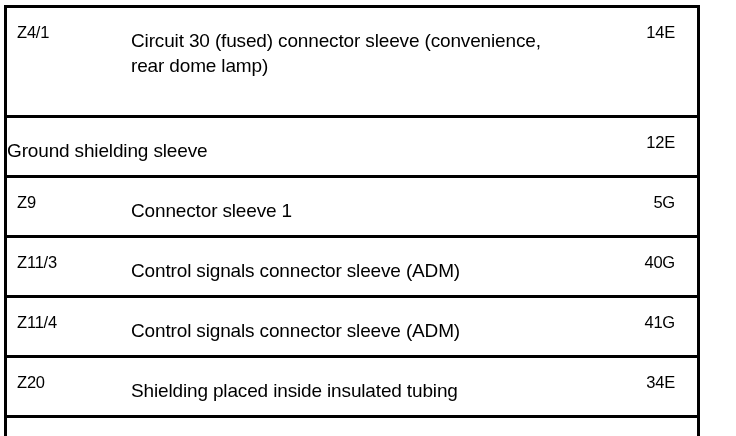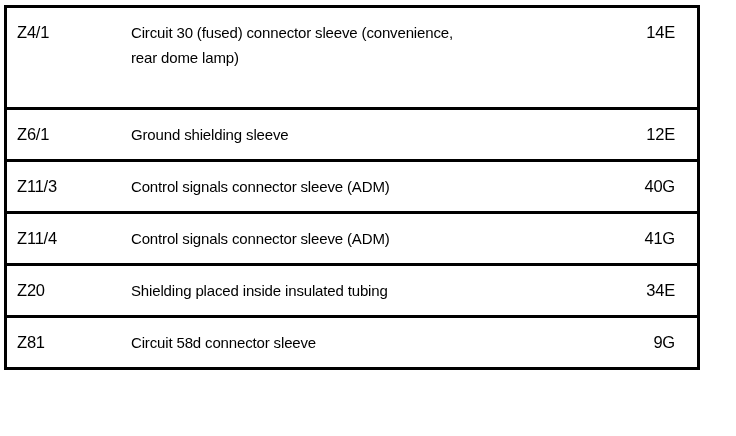--- a/index.html
+++ b/index.html
@@ -54,23 +54,24 @@
     line-height: 25px;
     letter-spacing: -0.2px;
     white-space: nowrap;
   }
 
   
   .cell-desc {
     flex: 1 1 auto;
     box-sizing: border-box;
     padding-right: 6px;
-    font-size: 15px;
+    font-size: 19px;
     line-height: 25px;
     letter-spacing: -0.15px;
+    margin-top: 8px;
   }
   .cell-desc .line {
     display: block;
     white-space: nowrap;
   }
 
   
   .cell-ref {
     flex: 0 0 70px;
     box-sizing: border-box;
@@ -94,25 +95,31 @@
 
   <div class="row tall">
         <div class="cell-code">Z4/1</div>
         <div class="cell-desc">
           <span class="line">Circuit 30 (fused) connector sleeve (convenience,</span>
           <span class="line">rear dome lamp)</span>
         </div>
         <div class="cell-ref">14E</div>
       </div>
       <div class="row">
-        <div class="cell-code">Z6/1</div>
         <div class="cell-desc">
           <span class="line">Ground shielding sleeve</span>
         </div>
         <div class="cell-ref">12E</div>
+      </div>
+      <div class="row">
+        <div class="cell-code">Z9</div>
+        <div class="cell-desc">
+          <span class="line">Connector sleeve 1</span>
+        </div>
+        <div class="cell-ref">5G</div>
       </div>
       <div class="row">
         <div class="cell-code">Z11/3</div>
         <div class="cell-desc">
           <span class="line">Control signals connector sleeve (ADM)</span>
         </div>
         <div class="cell-ref">40G</div>
       </div>
       <div class="row">
         <div class="cell-code">Z11/4</div>

